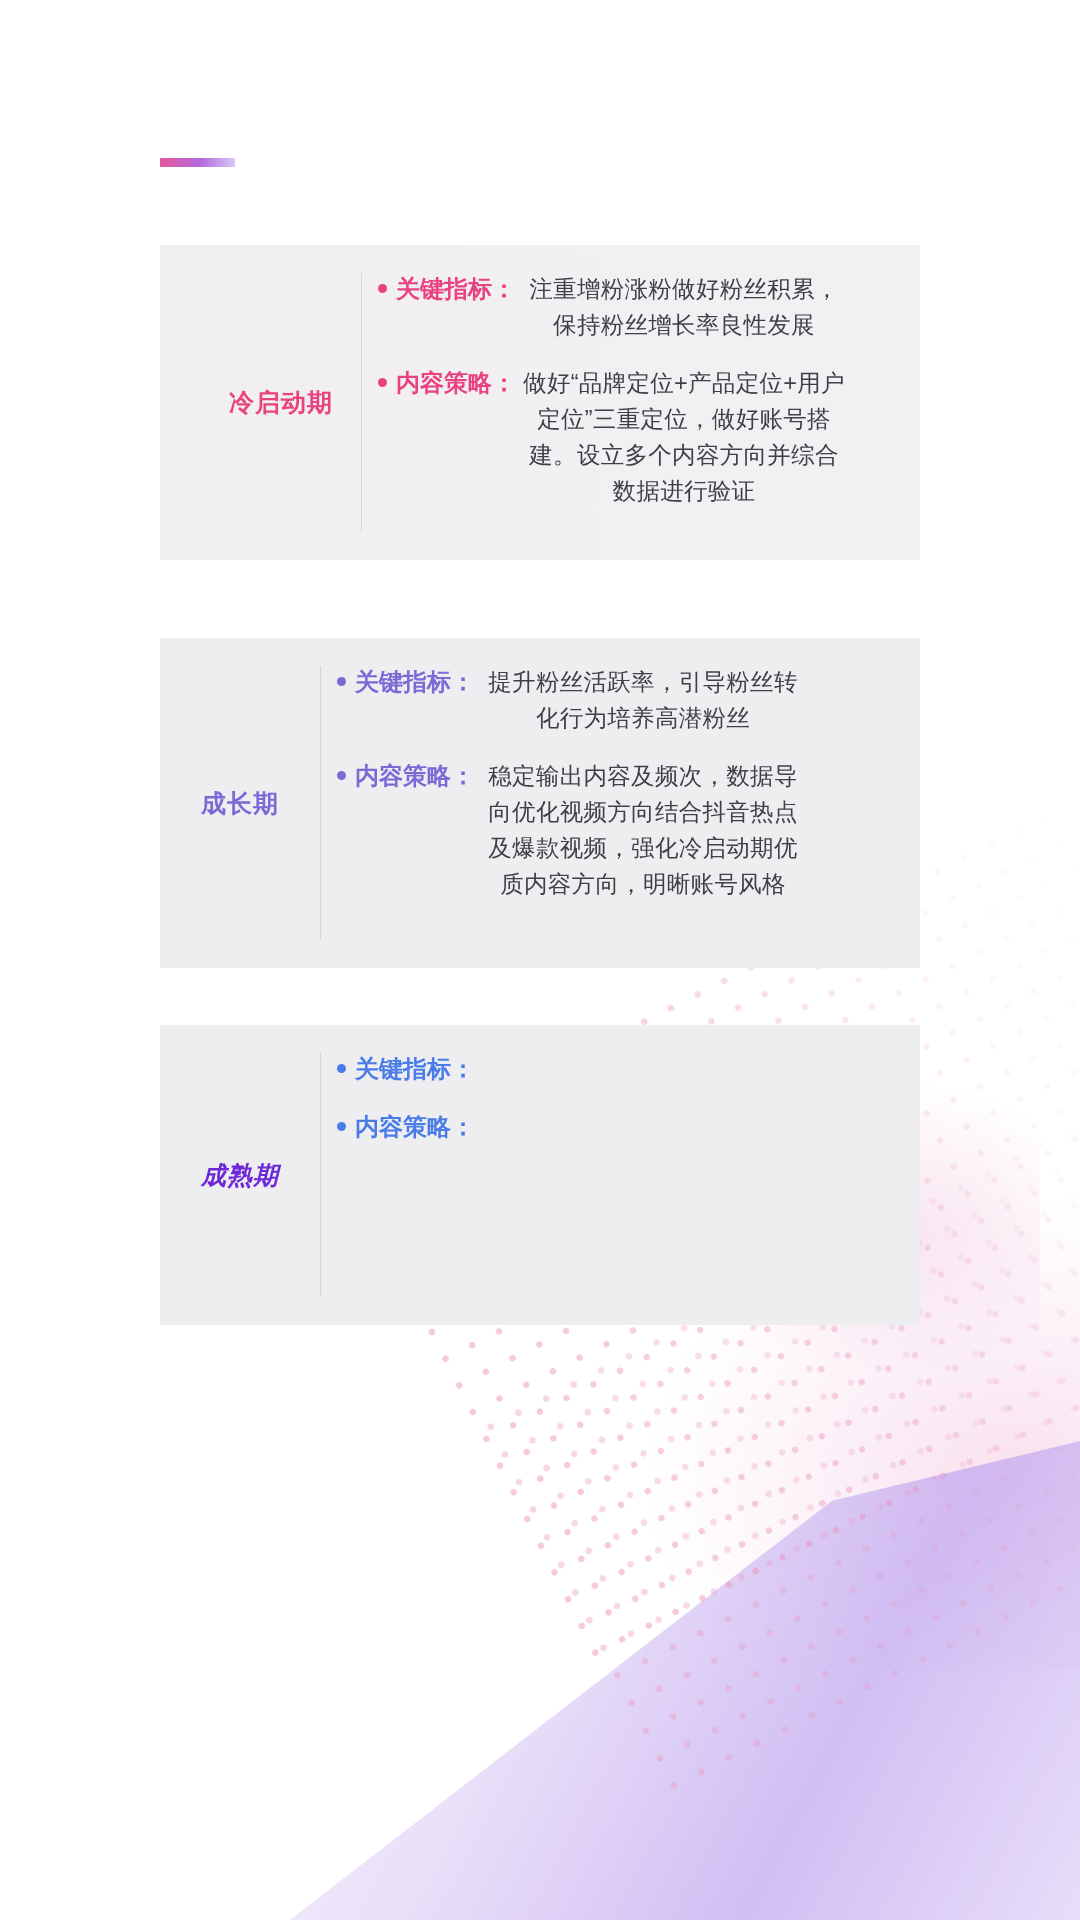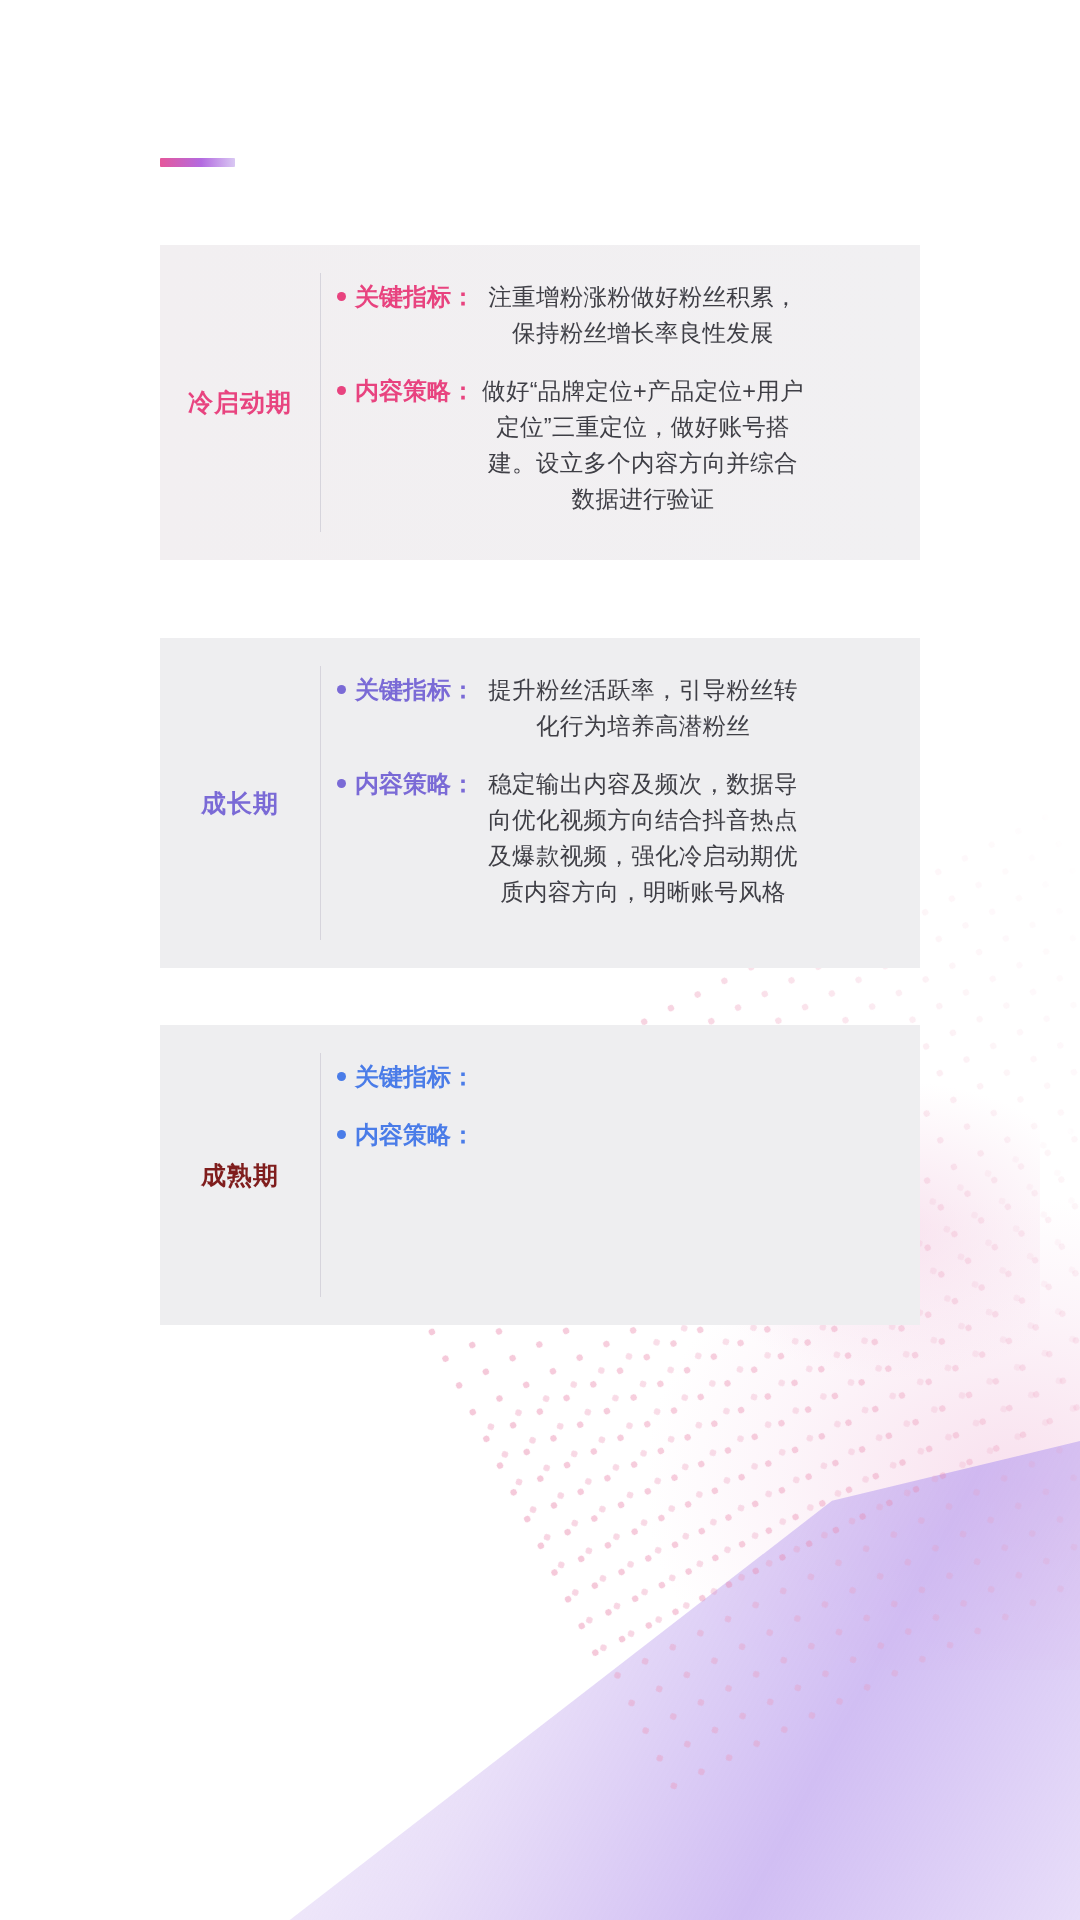--- a/index.html
+++ b/index.html
@@ -105,33 +105,33 @@
     width: 160px;
     flex: 0 0 160px;
     font-size: 25px;
     font-weight: bold;
     letter-spacing: 1px;
     text-align: center;
     padding-top: 0;
   }
   .stage-label.pink { color: #e8437f; }
   .stage-label.violet { color: #7a6ad6; text-align: center; }
-  .stage-label.blue { color: #7f1d1d; }
+  .stage-label.blue { color: #6d28d9; font-style: italic; }
 
   .divider {
     width: 1px;
     align-self: stretch;
     background: #d6d4dc;
     margin: 28px 0;
     flex: 0 0 1px;
   }
 
   .rows {
     flex: 1;
-    padding: 34px 26px 26px 0;
+    padding: 26px 26px 26px 0;
     box-sizing: border-box;
   }
   .row {
     display: flex;
     align-items: flex-start;
     margin-bottom: 22px;
   }
   .row:last-child { margin-bottom: 0; }
 
   .bullet {
@@ -173,21 +173,21 @@
   <div class="pink-glow"></div>
   <div class="pink-glow-2"></div>
   <div class="purple-wedge"></div>
   <div class="dots-band"></div>
   <div class="dots-band-2"></div>
 </div>
 
 <div class="accent-bar"></div>
 
 <section class="stage-card" id="card-0">
-  <div class="stage-label pink" style="padding-top: 141px;">冷启动期</div>
+  <div class="stage-label pink" style="padding-top: 141px; padding-left: 41px;">冷启动期</div>
   <div class="divider"></div>
   <div class="rows">
     <div class="row">
       <span class="bullet pink"></span>
       <span class="row-key pink">关键指标：</span>
       <span class="row-text">注重增粉涨粉做好粉丝积累，保持粉丝增长率良性发展</span>
     </div>
     <div class="row">
       <span class="bullet pink"></span>
       <span class="row-key pink">内容策略：</span>

